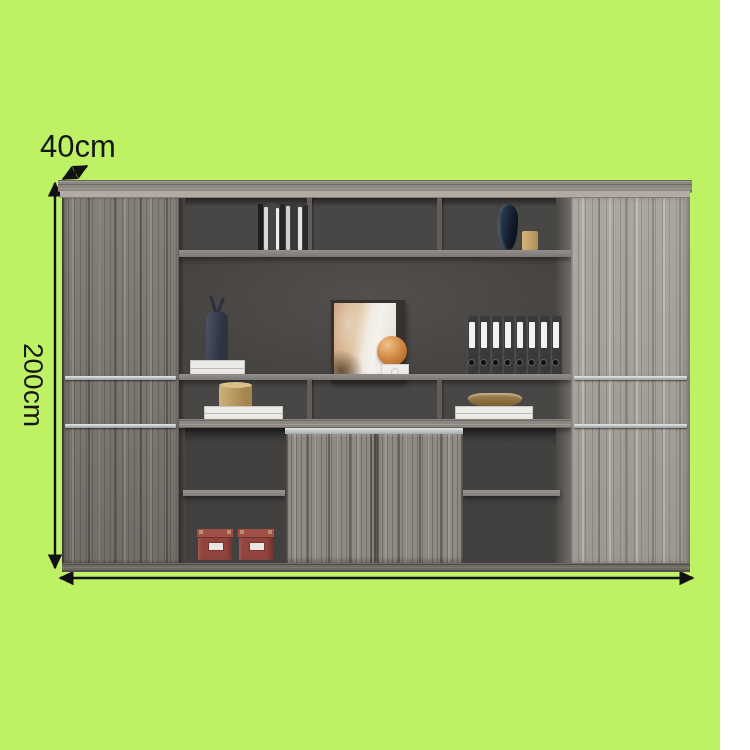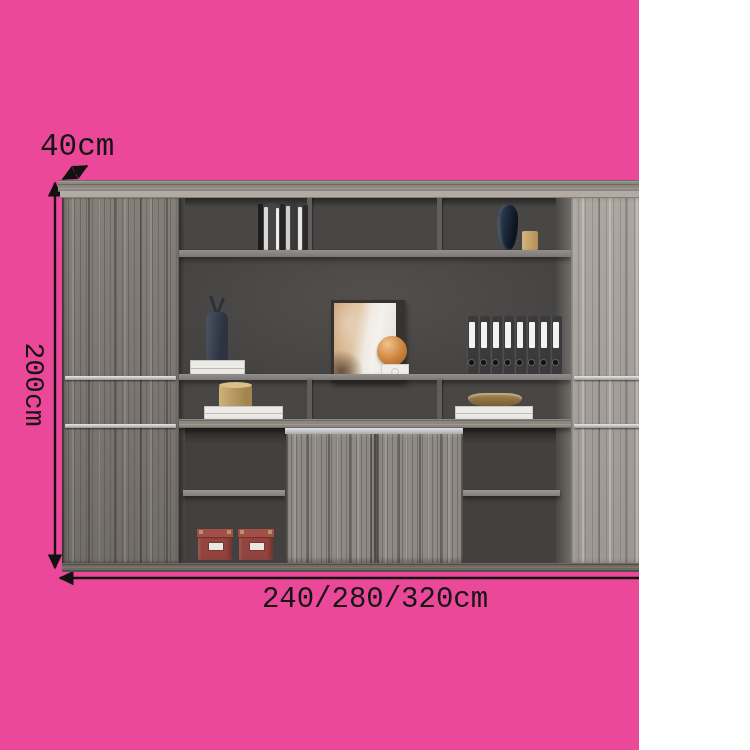--- a/index.html
+++ b/index.html
@@ -1,17 +1,17 @@
 <!DOCTYPE html>
 <html><head>
 <meta charset="utf-8">
 <style>
   html,body{margin:0;padding:0;background:#ffffff;}
-  .canvas{position:relative;width:639px;height:750px;background:#ec4899;overflow:hidden;
-          font-family:Liberation Mono, monospace;color:#151515;}
+  .canvas{position:relative;width:720px;height:750px;background:#bef264;overflow:hidden;
+          font-family:Liberation Sans, sans-serif;color:#151515;}
   .abs{position:absolute;}
 
   
   .dim-svg{position:absolute;left:0;top:0;width:750px;height:750px;pointer-events:none;}
   .dline{stroke:#111111;stroke-width:2.4;fill:none;}
   .dim-label{position:absolute;color:#151515;}
   .lbl-depth{left:40px;top:129px;font-size:31px;}
   .lbl-height{left:-15px;top:369px;width:96px;text-align:center;font-size:28px;transform:rotate(90deg);}
   .lbl-width{left:255px;top:583px;width:240px;text-align:center;font-size:29px;}
 
@@ -116,21 +116,20 @@
       <marker id="arr" viewBox="0 0 12 12" refX="10" refY="6" markerWidth="7.5" markerHeight="7.5" orient="auto-start-reverse">
         <path d="M1,1.2 L11,6 L1,10.8 Z" fill="#111111"></path>
       </marker>
     </defs>
     <line class="dline" x1="63" y1="179" x2="87" y2="166" marker-start="url(#arr)" marker-end="url(#arr)"></line>
     <line class="dline" x1="55" y1="183" x2="55" y2="568" marker-start="url(#arr)" marker-end="url(#arr)"></line>
     <line class="dline" x1="60" y1="578" x2="693" y2="578" marker-start="url(#arr)" marker-end="url(#arr)"></line>
   </svg>
   <div class="dim-label lbl-depth">40cm</div>
   <div class="dim-label lbl-height">200cm</div>
-  <div class="dim-label lbl-width">240/280/320cm</div>
 
   <div class="abs center"></div>
   <div class="abs c-backshade"></div>
   <div class="abs display-back"></div>
   <div class="abs low-back"></div>
   <div class="abs wall-left"></div>
   <div class="abs wall-right"></div>
 
   <div class="abs divider dv-t1"></div>
   <div class="abs divider dv-t2"></div>

